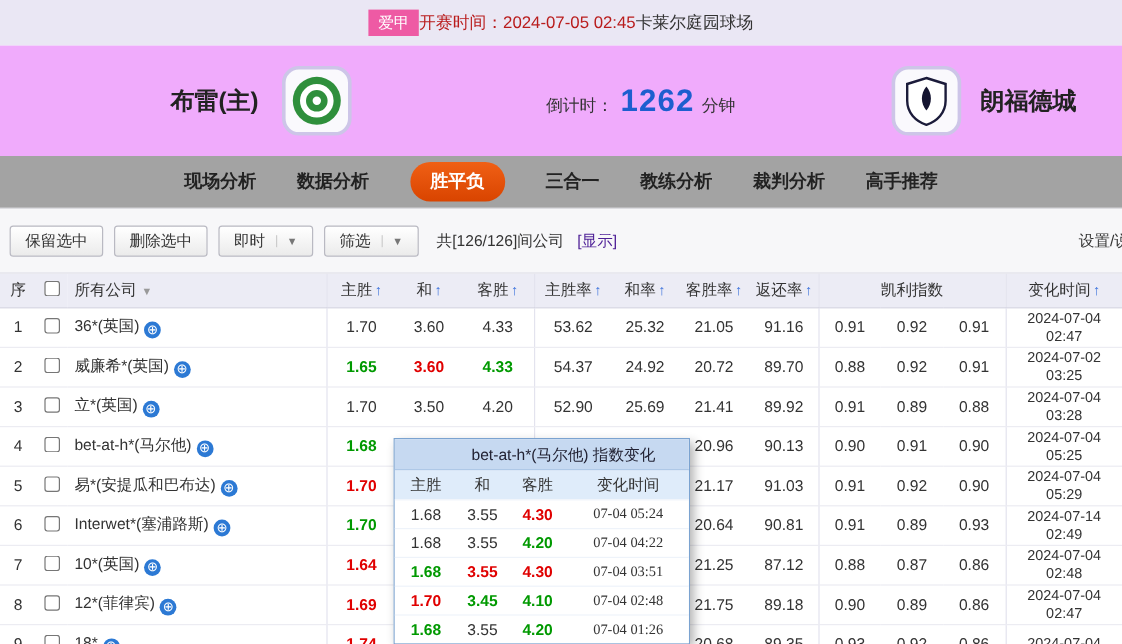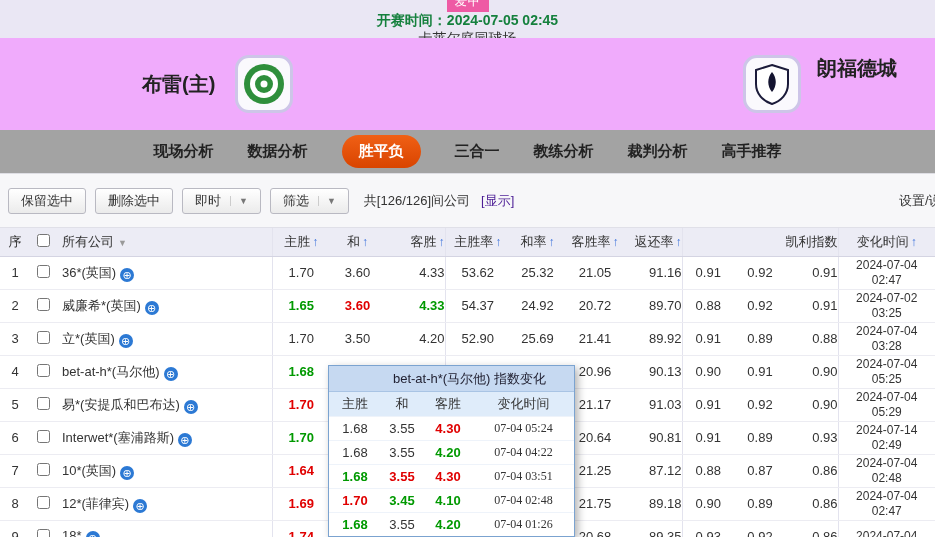--- a/index.html
+++ b/index.html
@@ -1,29 +1,29 @@
 <!DOCTYPE html>
 <html><head>
 <meta charset="utf-8">
 <style>
   *{margin:0;padding:0;box-sizing:border-box;}
   html,body{width:935px;height:537px;overflow:hidden;background:#fff;
     font-family:"Liberation Sans","DejaVu Sans",sans-serif;color:#333;}
   body{position:relative;}
 
   
-  .top-bar{height:38px;background:#eae7f4;display:flex;align-items:center;justify-content:center;font-size:14px;flex-direction:column;}
+  .top-bar{height:38px;background:#eae7f4;display:flex;align-items:center;justify-content:center;font-size:14px;}
   .league-tag{background:#ee5aa4;color:#fff;font-size:13px;padding:2px 8px;}
-  .kickoff{font-weight:bold;color:#15803d;}
+  .kickoff{font-weight:normal;color:#b91c1c;}
   .venue{color:#333;}
 
   
   .match-header{height:92px;position:relative;background:#f0abfc;}
   .home-group{position:absolute;left:142px;top:50%;transform:translateY(-50%);display:flex;align-items:center;gap:20px;}
-  .away-group{position:absolute;right:38px;top:50%;transform:translateY(-50%);display:flex;gap:16px;}
+  .away-group{position:absolute;right:38px;top:50%;transform:translateY(-50%);display:flex;align-items:center;gap:16px;}
   .team-name{font-size:20px;font-weight:bold;color:#222;}
   .logo-frame{width:58px;height:58px;border:3px solid #cdc5e8;border-radius:14px;background:#faf9fd;display:flex;align-items:center;justify-content:center;}
   .countdown{position:absolute;left:455px;top:50%;transform:translateY(-50%);display:flex;align-items:baseline;gap:6px;}
   .countdown-label,.countdown-unit{font-size:14px;color:#333;}
   .countdown-value{font-size:26px;font-weight:bold;color:#1d5ecf;letter-spacing:1px;}
 
   
   .tab-bar{height:44px;display:flex;align-items:center;justify-content:center;gap:34px;border-bottom:1px solid #dedee4;background:#a3a3a3;}
   .tab{font-size:15px;font-weight:bold;color:#222;cursor:pointer;white-space:nowrap;}
   .tab.active{background:linear-gradient(#f06015,#d94400);color:#fff;padding:7px 17px;border-radius:17px;}
@@ -32,21 +32,21 @@
   .toolbar{height:54px;background:#f7f7f9;display:flex;align-items:center;padding:0 8px;gap:9px;position:relative;border-bottom:1px solid #e0e0e8;font-size:13px;}
   .btn{height:26px;padding:0 12px;background:linear-gradient(#fff,#ebebeb);border:1px solid #b9b9c2;border-radius:3px;font-size:13px;color:#333;display:flex;align-items:center;cursor:pointer;white-space:nowrap;}
   .btn .caret{margin-left:9px;padding-left:8px;border-left:1px solid #ccc;color:#777;font-size:9px;}
   .count-text{margin-left:6px;white-space:nowrap;}
   .show-link{color:#4c1d95;cursor:pointer;margin-left:2px;}
   .settings-link{position:absolute;left:899px;white-space:nowrap;color:#333;cursor:pointer;}
 
   
   table.odds{width:935px;border-collapse:collapse;table-layout:fixed;background:#fff;}
   thead th{height:28px;background:#ececf5;font-weight:normal;font-size:13px;color:#333;border-bottom:1px solid #d4d4e2;white-space:nowrap;}
-  th.sep,td.sep{border-right:1px solid #e3e3ee;text-align:right;}
+  th.sep,td.sep{border-right:1px solid #e3e3ee;}
   tbody td{height:33px;text-align:center;font-size:13px;border-bottom:1px solid #ececf2;color:#333;white-space:nowrap;overflow:hidden;}
   td.c-company,th.c-company{text-align:left;padding-left:6px;}
   .globe{display:inline-block;width:14px;height:14px;border-radius:50%;background:#2c79d4;color:#fff;font-size:11px;line-height:14px;text-align:center;margin-left:4px;vertical-align:-2px;}
   .arr{color:#3f74dd;margin-left:2px;font-weight:bold;font-size:12px;}
   .funnel{color:#999;font-size:9px;margin-left:4px;}
   .up{color:#e00000;font-weight:bold;}
   .down{color:#009900;font-weight:bold;}
   .c-time div{font-size:12px;line-height:15px;}
 
   
@@ -70,20 +70,25 @@
   <div class="home-group">
     <span class="team-name">布雷(主)</span>
     <span class="logo-frame">
       <svg width="44" height="44" viewBox="0 0 44 44">
         <circle cx="22" cy="22" r="20" fill="#2f8f3c"></circle>
         <circle cx="22" cy="22" r="14" fill="#ffffff"></circle>
         <circle cx="22" cy="22" r="9" fill="#2f8f3c"></circle>
         <circle cx="22" cy="22" r="3.5" fill="#ffffff"></circle>
       </svg>
     </span>
+  </div>
+  <div class="countdown">
+    <span class="countdown-label">倒计时：</span>
+    <span class="countdown-value">1262</span>
+    <span class="countdown-unit">分钟</span>
   </div>
   <div class="away-group">
     <span class="logo-frame">
       <svg width="44" height="44" viewBox="0 0 44 44">
         <path d="M22 3 L38 8 V22 C38 32 31 39 22 42 C13 39 6 32 6 22 V8 Z" fill="#ffffff" stroke="#1b1b3a" stroke-width="2"></path>
         <path d="M22 10 c5 6 5 14 0 20 c-5 -6 -5 -14 0 -20 z" fill="#141430"></path>
       </svg>
     </span>
     <span class="team-name">朗福德城</span>
   </div>

